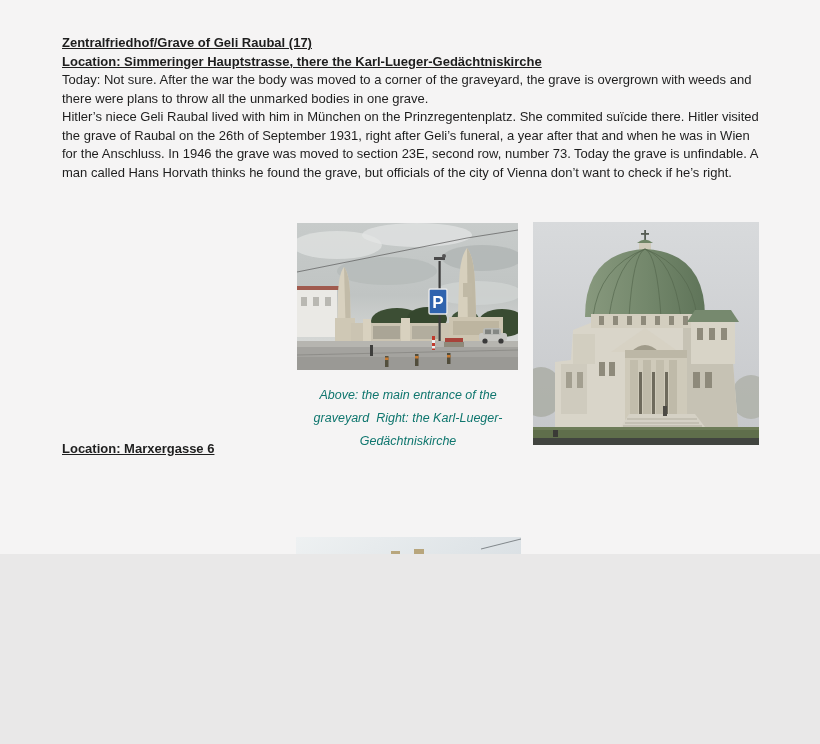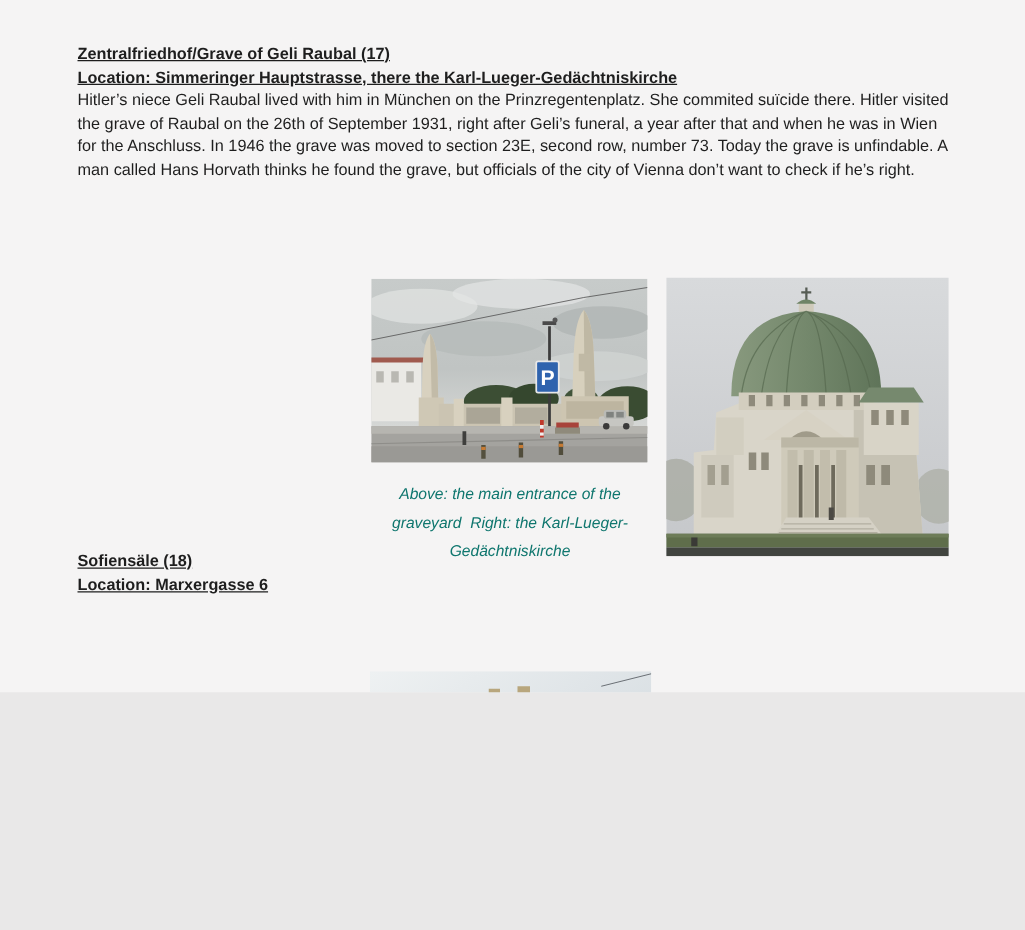--- a/index.html
+++ b/index.html
@@ -42,20 +42,21 @@
   .caption.left{text-align:left;}
 </style>
 </head>
 <body>
 
 <div class="page">
 
   <div class="textblock" style="top:34px;">
     <p class="headline">Zentralfriedhof/Grave of Geli Raubal (17)</p>
     <p class="headline">Location: Simmeringer Hauptstrasse, there the Karl-Lueger-Gedächtniskirche</p>
+    <p>Today: Not sure. After the war the body was moved to a corner of the graveyard, the grave is overgrown with weeds and there were plans to throw all the unmarked bodies in one grave.</p>
     <p>Hitler’s niece Geli Raubal lived with him in München on the Prinzregentenplatz. She commited suïcide there. Hitler visited the grave of Raubal on the 26th of September 1931, right after Geli’s funeral, a year after that and when he was in Wien for the Anschluss. In 1946 the grave was moved to section 23E, second row, number 73. Today the grave is unfindable. A man called Hans Horvath thinks he found the grave, but officials of the city of Vienna don’t want to check if he’s right.</p>
   </div>
 
   <figure class="photo" style="left:297px;top:223px;margin:0;">
     <svg width="221" height="147" viewBox="0 0 221 147">
       <defs>
         <linearGradient id="sky1" x1="0" y1="0" x2="0" y2="1">
           <stop offset="0" stop-color="#c7cbca"></stop>
           <stop offset="0.6" stop-color="#c0c4c3"></stop>
           <stop offset="1" stop-color="#d6d8d6"></stop>
@@ -212,21 +213,20 @@
 
       <rect x="0" y="216" width="226" height="7" fill="#41443f"></rect>
     </svg>
   </figure>
 
   <div class="caption" style="left:290px;top:384px;width:236px;">Above: the main entrance of the
 graveyard  Right: the Karl-Lueger-
 Gedächtniskirche</div>
 
   <div class="textblock" style="top:440px;">
-    <p class="headline">Sofiensäle (18)</p>
     <p class="headline">Location: Marxergasse 6</p>
   </div>
 
   <figure class="photo" style="left:296px;top:537px;margin:0;">
     <svg width="225" height="168" viewBox="0 0 225 168">
       <defs>
         <linearGradient id="sky3" x1="0" y1="0" x2="1" y2="1">
           <stop offset="0" stop-color="#eef1f2"></stop>
           <stop offset="1" stop-color="#ccd4da"></stop>
         </linearGradient>

